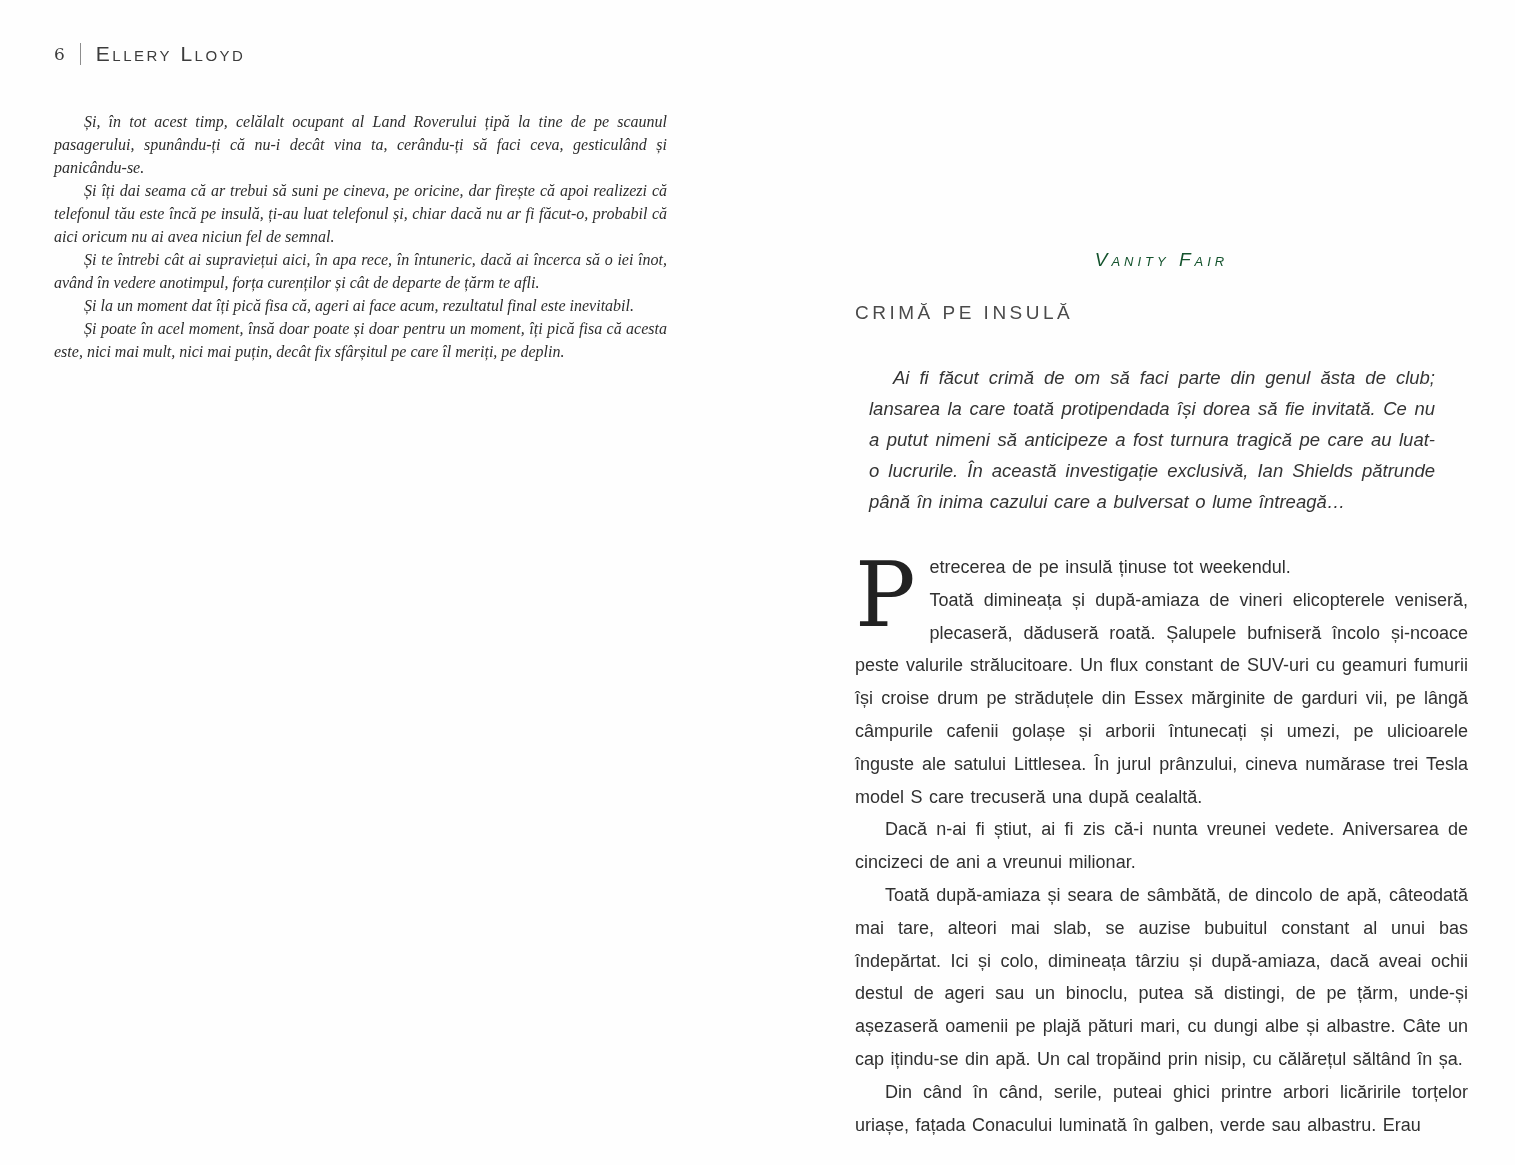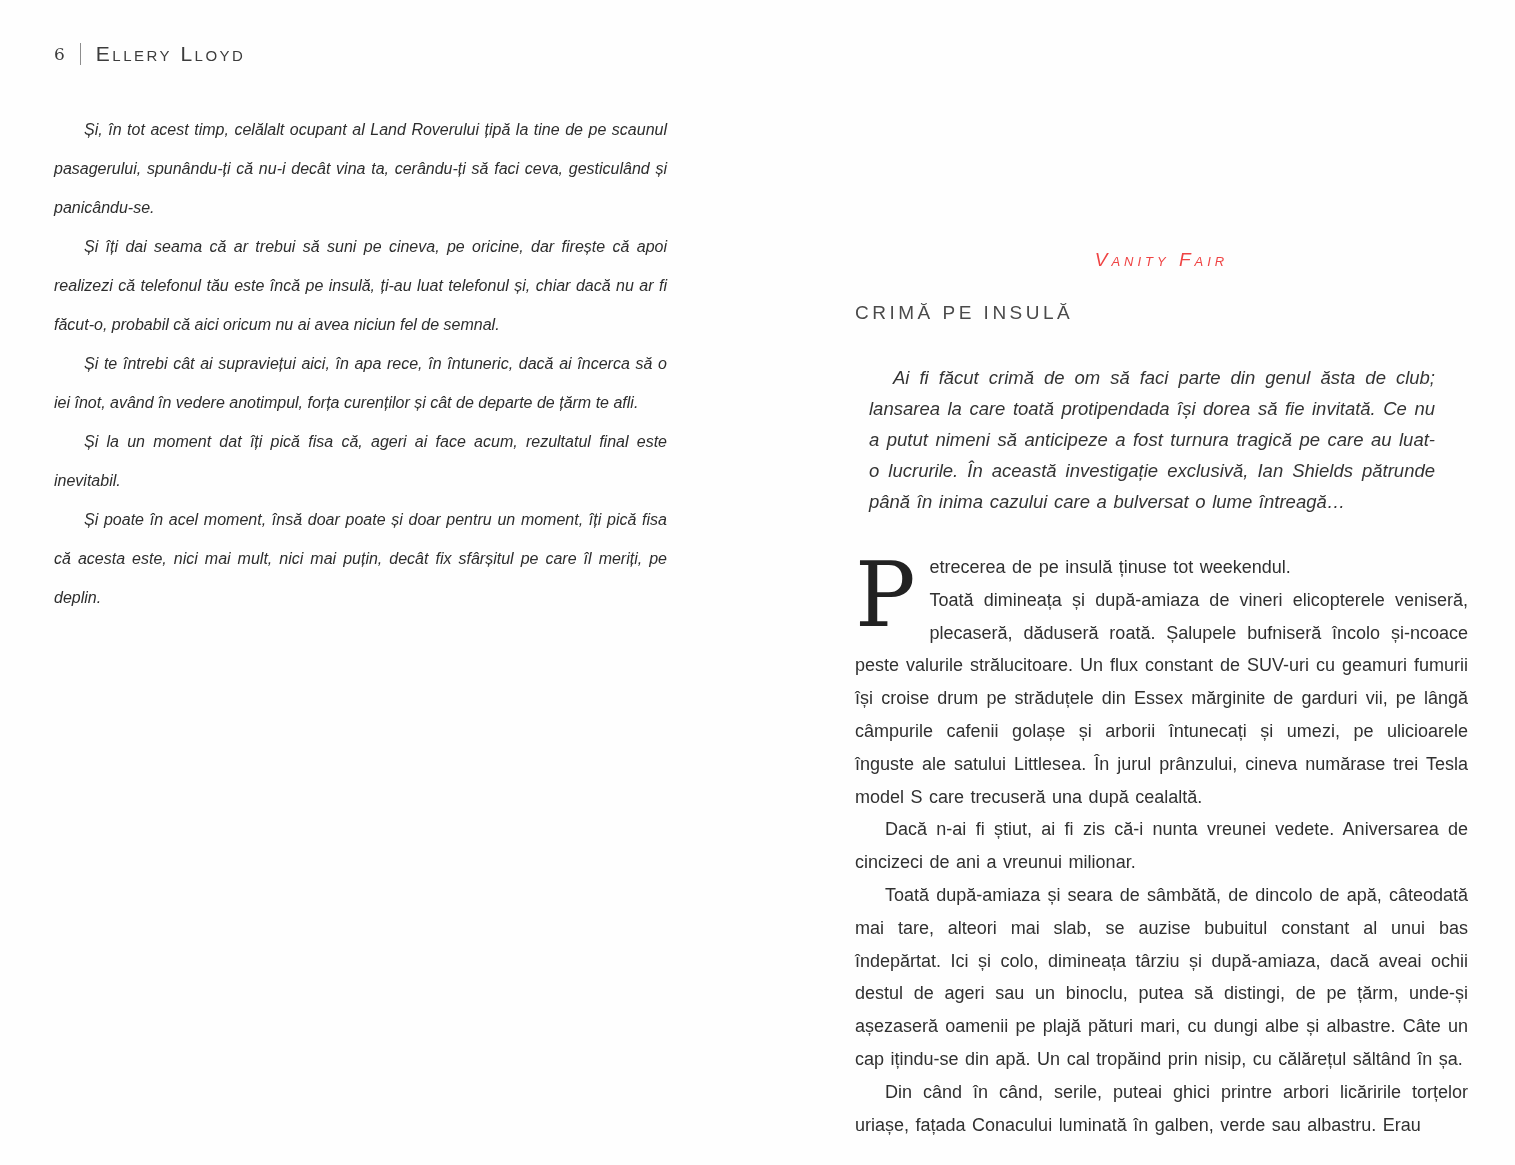--- a/index.html
+++ b/index.html
@@ -37,39 +37,39 @@
   .head-name {
     font-family: "Liberation Sans", sans-serif;
     font-variant: small-caps;
     letter-spacing: 2.5px;
     font-size: 21px;
     color: #3c3c3c;
   }
   .left-text { margin-top: 44px; }
   .left-text p {
     margin: 0;
-    font-family: Liberation Sans, sans-serif;
+    font-family: Liberation Serif, serif;
     font-style: italic;
     font-size: 16px;
-    line-height: 39px;
+    line-height: 23px;
     text-align: justify;
     text-indent: 30px;
     color: #2d2d2d;
   }
 
   
   .attribution {
     margin-top: 249px;
     text-align: center;
     font-family: "Liberation Sans", sans-serif;
     font-style: italic;
     font-variant: small-caps;
     letter-spacing: 4px;
     font-size: 19px;
-    color: #ef4444;
+    color: #14532d;
   }
   .chapter-title {
     margin: 31px 0 0 0;
     text-align: left;
     font-family: "Liberation Sans", sans-serif;
     font-weight: 400;
     letter-spacing: 3.5px;
     font-size: 19px;
     color: #4a4a4a;
   }

